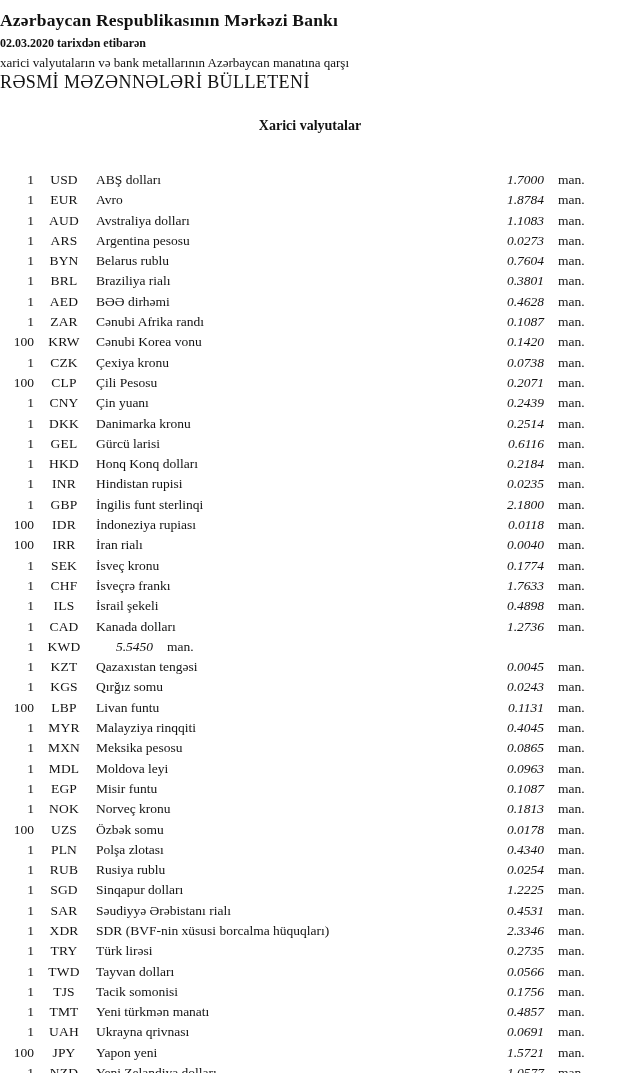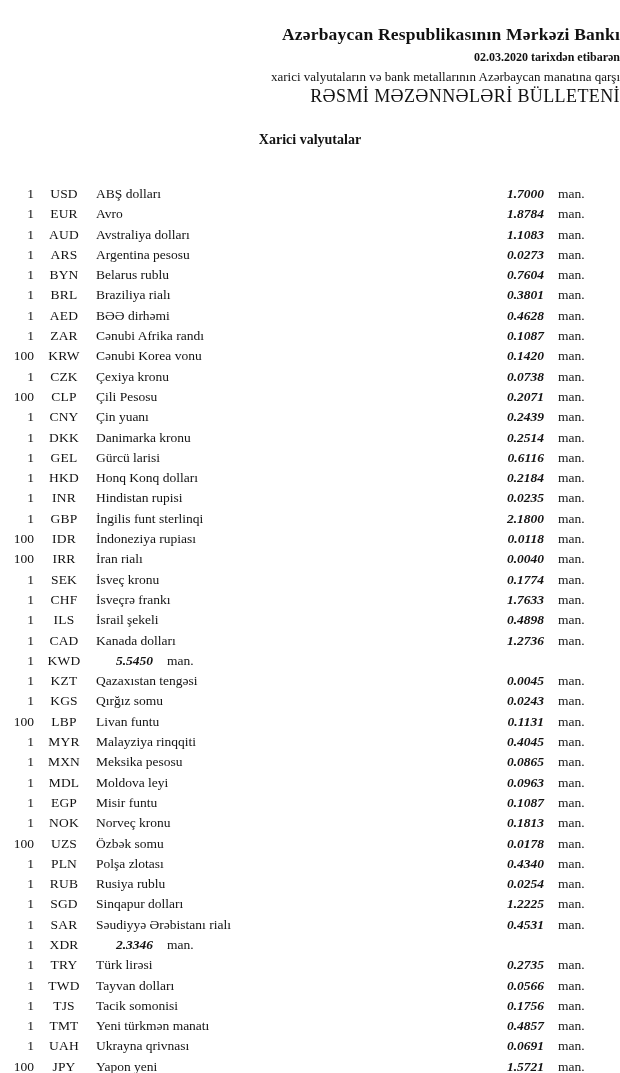--- a/index.html
+++ b/index.html
@@ -8,22 +8,22 @@
     background: #ffffff;
   }
   body {
     width: 620px;
     height: 1073px;
     overflow: hidden;
     font-family: "Liberation Serif", "DejaVu Serif", serif;
     color: #121212;
   }
   .doc-header {
-    padding-top: 23px;
-    text-align: right;
+    padding-top: 9px;
+    text-align: left;
   }
   .doc-title {
     font-size: 17.5px;
     line-height: 23px;
     font-weight: 600;
     letter-spacing: 0.2px;
   }
   .doc-date {
     font-size: 12px;
     line-height: 19px;
@@ -74,21 +74,21 @@
   .name {
     flex: 1;
     padding-left: 9px;
     white-space: nowrap;
     overflow: hidden;
   }
   .rate {
     width: 66px;
     text-align: right;
     flex: none;
-    font-weight: bold;
+    font-weight: normal;
     font-style: italic;
   }
   .unit {
     width: 36px;
     flex: none;
     padding-left: 14px;
     text-align: left;
   }
 </style>
 </head>
@@ -358,20 +358,21 @@
     <div class="row">
       <span class="qty">1</span>
       <span class="code">SAR</span>
       <span class="name">Səudiyyə Ərəbistanı rialı</span>
       <span class="rate">0.4531</span>
       <span class="unit">man.</span>
     </div>
     <div class="row">
       <span class="qty">1</span>
       <span class="code">XDR</span>
+      <span class="name">SDR (BVF-nin xüsusi borcalma hüquqları)</span>
       <span class="rate">2.3346</span>
       <span class="unit">man.</span>
     </div>
     <div class="row">
       <span class="qty">1</span>
       <span class="code">TRY</span>
       <span class="name">Türk lirəsi</span>
       <span class="rate">0.2735</span>
       <span class="unit">man.</span>
     </div>

